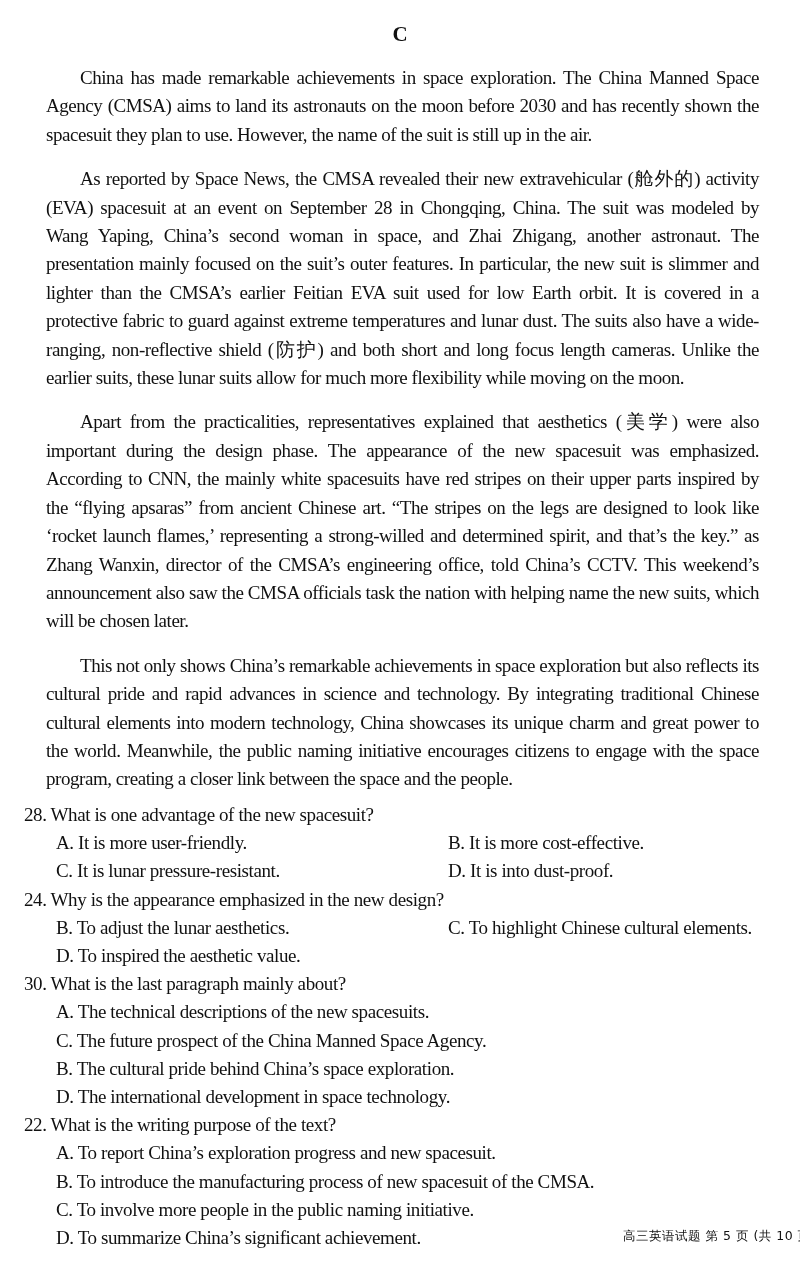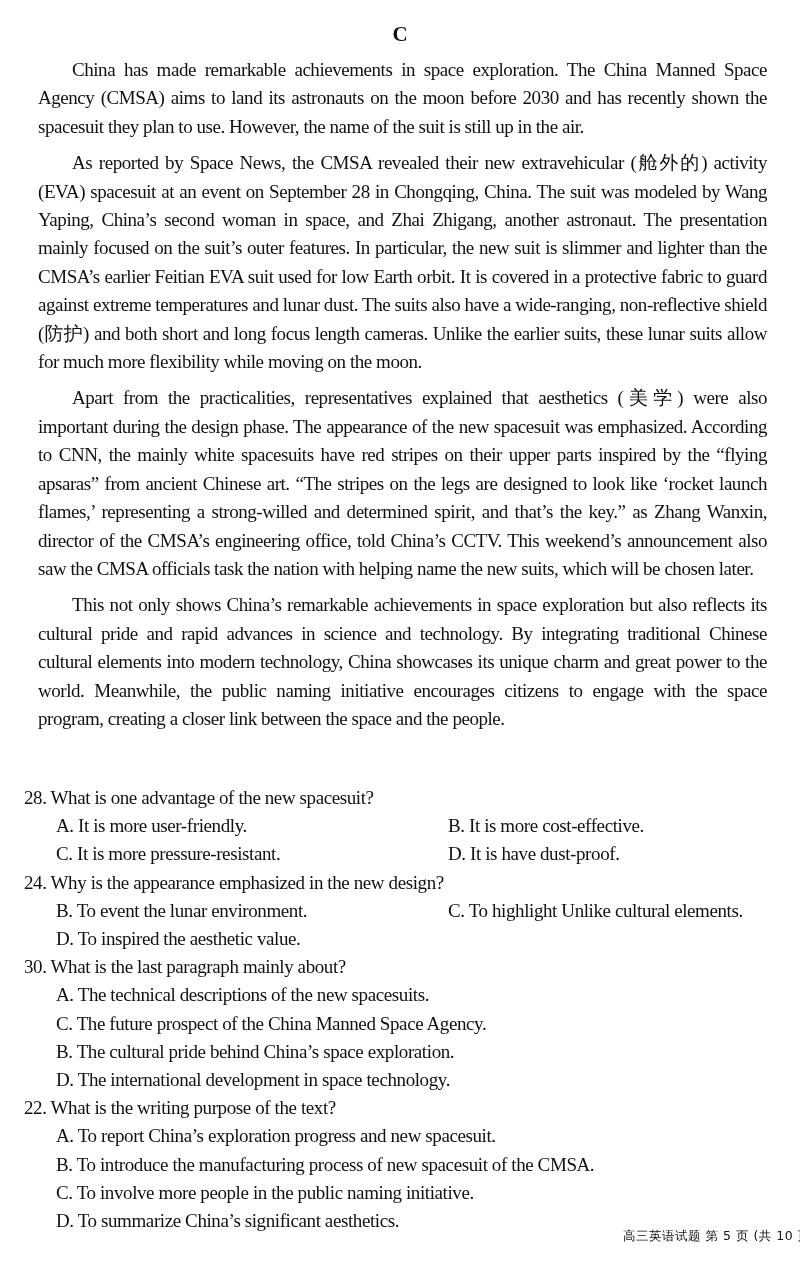--- a/index.html
+++ b/index.html
@@ -11,23 +11,23 @@
   .page { position: absolute; left: 0; top: 0; width: 800px; height: 1284px; }
   .section-letter {
     position: absolute; top: 22px; left: 0; width: 800px; text-align: center;
     font-weight: bold; font-size: 21px; line-height: 24px;
   }
   .passage {
     position: absolute; left: 30px; top: 48px; width: 745px;
     font-size: 19px; line-height: 28.4px; text-align: justify;
     letter-spacing: -0.45px;
   }
-  .passage p { margin: 8px; text-indent: 34px; font-family: Liberation Serif, serif; }
+  .passage p { margin: 16px; text-indent: 34px; font-family: Liberation Serif, serif; }
   .questions {
-    position: absolute; left: 24px; top: 784px; width: 750px;
+    position: absolute; left: 24px; top: 801px; width: 750px;
     font-size: 19px; line-height: 28.2px; letter-spacing: -0.4px;
   }
   .q { margin: 0; }
   .stem { margin: 0; }
   .opts { padding-left: 32px; }
   .opts.grid { display: grid; grid-template-columns: 392px 330px; }
   .opt { margin: 0; white-space: nowrap; }
   .footer {
     position: absolute; top: 1228px; left: 16px; width: 800px; text-align: right;
     font-family: "DejaVu Sans", sans-serif; font-size: 12.5px; font-weight: normal;
@@ -46,46 +46,46 @@
     <p>Apart from the practicalities, representatives explained that aesthetics (美学) were also important during the design phase. The appearance of the new spacesuit was emphasized. According to CNN, the mainly white spacesuits have red stripes on their upper parts inspired by the “flying apsaras” from ancient Chinese art. “The stripes on the legs are designed to look like ‘rocket launch flames,’ representing a strong-willed and determined spirit, and that’s the key.” as Zhang Wanxin, director of the CMSA’s engineering office, told China’s CCTV. This weekend’s announcement also saw the CMSA officials task the nation with helping name the new suits, which will be chosen later.</p>
     <p>This not only shows China’s remarkable achievements in space exploration but also reflects its cultural pride and rapid advances in science and technology. By integrating traditional Chinese cultural elements into modern technology, China showcases its unique charm and great power to the world. Meanwhile, the public naming initiative encourages citizens to engage with the space program, creating a closer link between the space and the people.</p>
   </div>
 
   <div class="questions">
     <div class="q">
       <p class="stem">28. What is one advantage of the new spacesuit?</p>
       <div class="opts grid">
         <p class="opt">A. It is more user-friendly.</p>
         <p class="opt">B. It is more cost-effective.</p>
-        <p class="opt">C. It is more pressure-resistant.</p>
-        <p class="opt">D. It is have dust-proof.</p>
+        <p class="opt">C. It is lunar pressure-resistant.</p>
+        <p class="opt">D. It is into dust-proof.</p>
       </div>
     </div>
     <div class="q">
       <p class="stem">24. Why is the appearance emphasized in the new design?</p>
       <div class="opts grid">
-        <p class="opt">B. To event the lunar environment.</p>
-        <p class="opt">C. To highlight Unlike cultural elements.</p>
+        <p class="opt">B. To adjust the lunar aesthetics.</p>
+        <p class="opt">C. To highlight Chinese cultural elements.</p>
         <p class="opt">D. To inspired the aesthetic value.</p>
       </div>
     </div>
     <div class="q">
       <p class="stem">30. What is the last paragraph mainly about?</p>
       <div class="opts">
         <p class="opt">A. The technical descriptions of the new spacesuits.</p>
         <p class="opt">C. The future prospect of the China Manned Space Agency.</p>
         <p class="opt">B. The cultural pride behind China’s space exploration.</p>
         <p class="opt">D. The international development in space technology.</p>
       </div>
     </div>
     <div class="q">
       <p class="stem">22. What is the writing purpose of the text?</p>
       <div class="opts">
         <p class="opt">A. To report China’s exploration progress and new spacesuit.</p>
         <p class="opt">B. To introduce the manufacturing process of new spacesuit of the CMSA.</p>
         <p class="opt">C. To involve more people in the public naming initiative.</p>
-        <p class="opt">D. To summarize China’s significant aesthetics.</p>
+        <p class="opt">D. To summarize China’s significant achievement.</p>
       </div>
     </div>
   </div>
 
   <div class="footer">高三英语试题 第 5 页 (共 10 页)</div>
 </div>
 
 </body></html>

